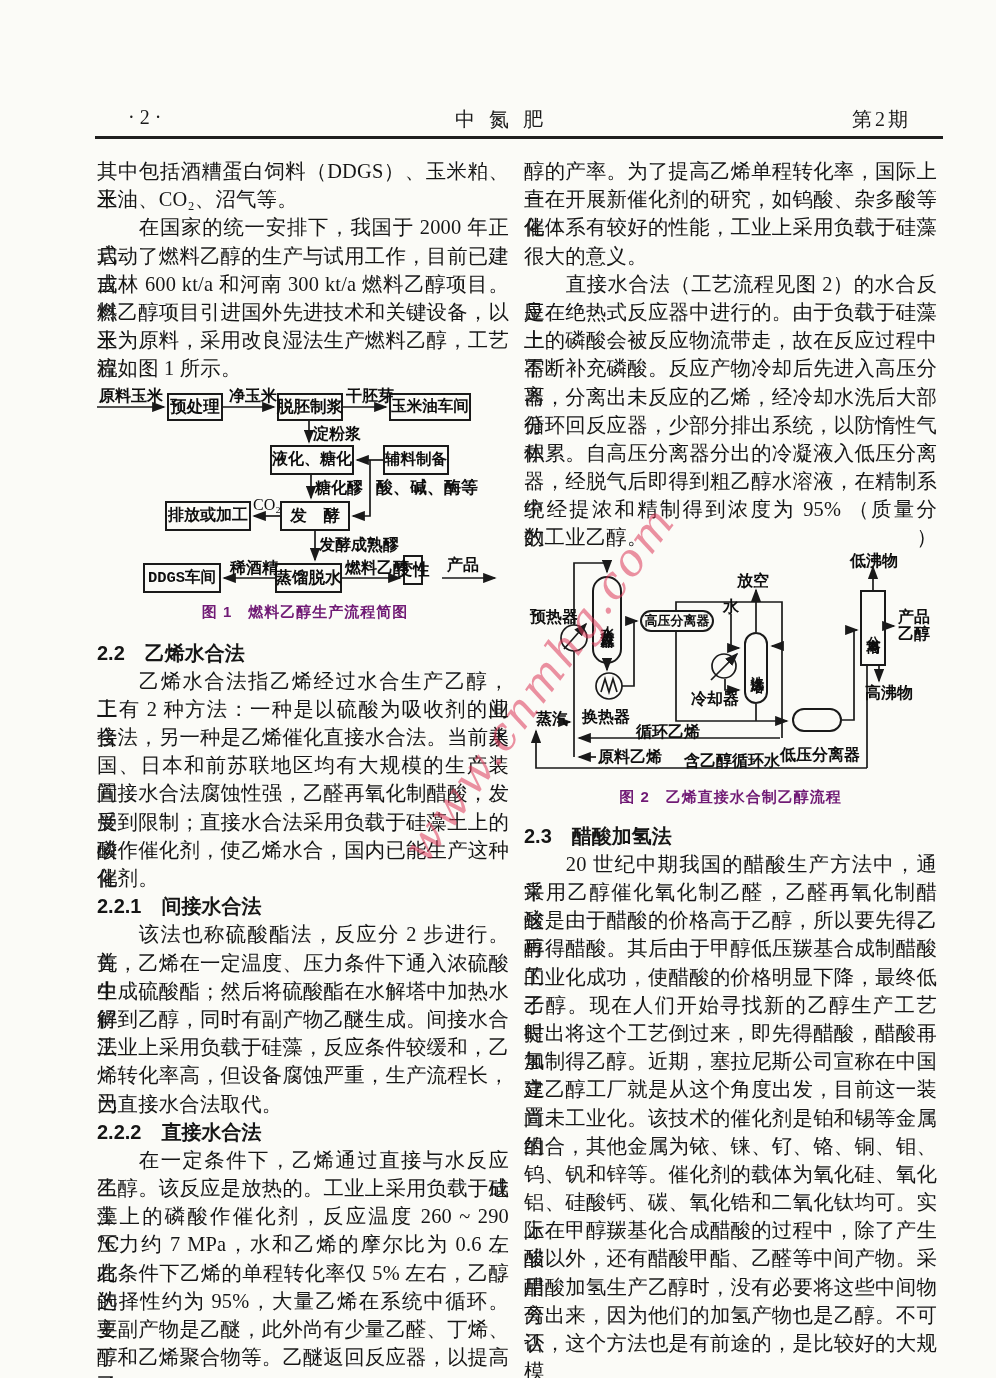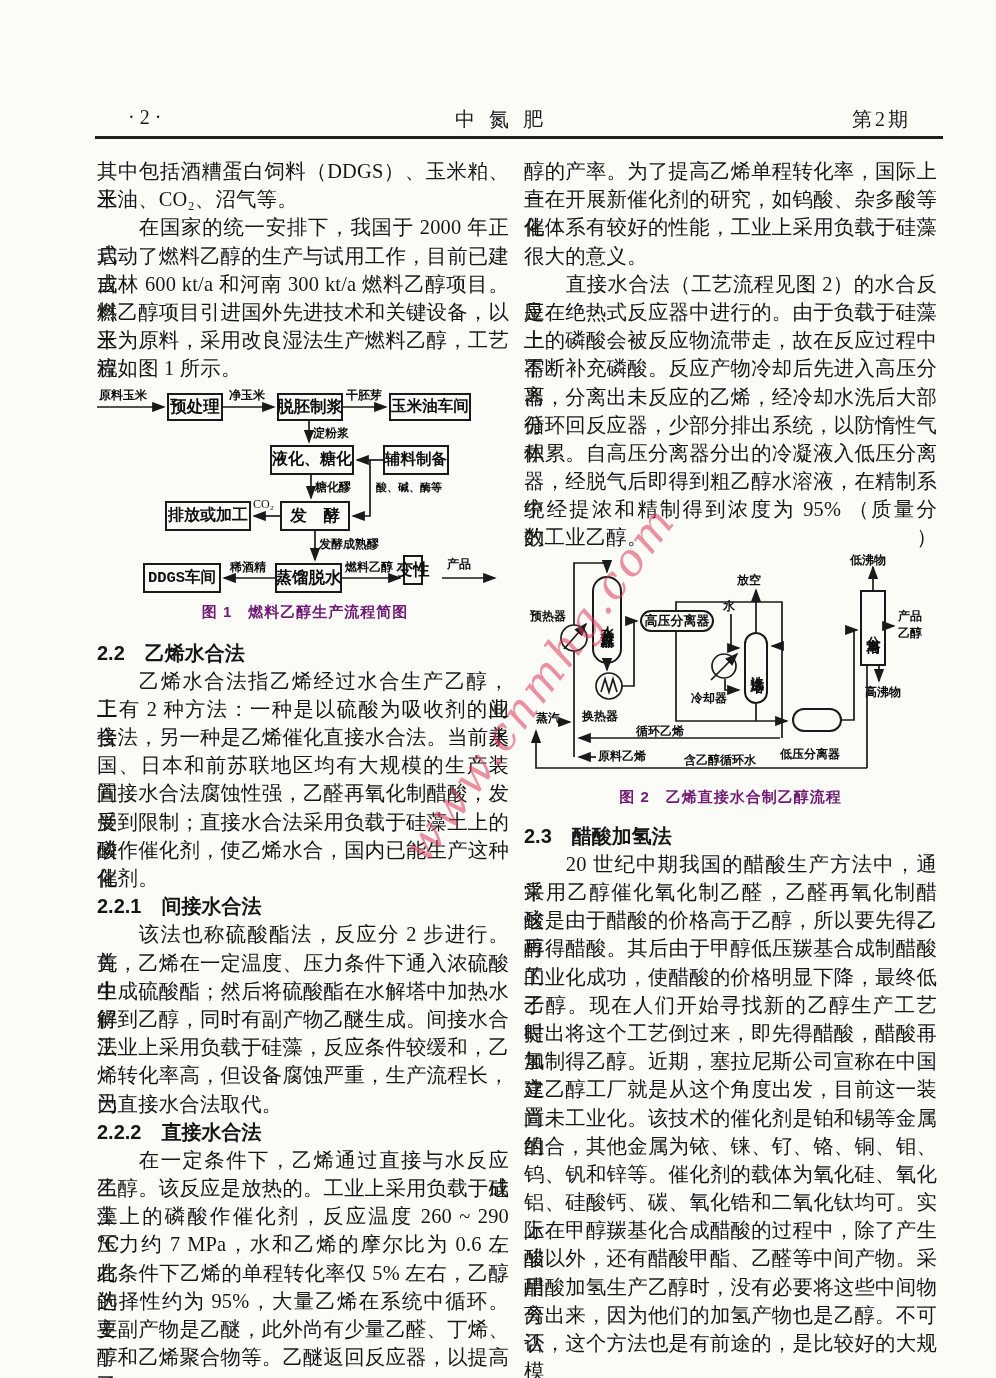--- a/index.html
+++ b/index.html
@@ -20,21 +20,21 @@
            font-family:"Liberation Sans","DejaVu Sans",sans-serif;font-size:20px}
   
   .figblock{position:relative}
   .figblock1{width:420px;height:256px;margin-left:-2px}
   .figblock2{width:440px;height:270px}
   .figsvg{position:absolute;left:0;top:0}
   .fbox{position:absolute;border:2px solid #1a1a1a;display:flex;align-items:center;justify-content:center;
         font-family:Liberation Mono, monospace;font-weight:600;color:#0e0e0e;
         font-size:16.5px;white-space:nowrap;box-sizing:border-box;background:transparent}
   .flbl{position:absolute;font-family:"Liberation Sans","DejaVu Sans",sans-serif;font-weight:600;
-        font-size:12px;color:#0e0e0e;white-space:nowrap;line-height:17px}
+        font-size:16px;color:#0e0e0e;white-space:nowrap;line-height:17px}
   .vcap{border-radius:15px}
   .vtext{writing-mode:vertical-rl;text-orientation:upright;letter-spacing:2px;line-height:1}
   .fcap{position:absolute;left:0;width:100%;text-align:center;font-weight:700;font-size:15px;
         font-family:"Liberation Sans","DejaVu Sans",sans-serif;color:#701a75;letter-spacing:1px}
   
   .watermark{position:absolute;left:327px;top:660px;width:420px;text-align:center;
              transform:rotate(-54deg);font-style:italic;letter-spacing:3px;font-size:45px;
              font-family:"DejaVu Serif","Liberation Serif",serif;color:rgba(221,57,90,.55);
              pointer-events:none;z-index:50}
 </style>
@@ -92,21 +92,21 @@
     <div class="fbox" style="left:70px;top:118px;width:86px;height:30px;font-size:16px">排放或加工</div>
     <div class="fbox" style="left:185px;top:118px;width:70px;height:30px">发　酵</div>
     <div class="fbox" style="left:48px;top:180px;width:78px;height:30px;font-size:15.5px">DDGS车间</div>
     <div class="fbox" style="left:180px;top:180px;width:67px;height:30px">蒸馏脱水</div>
     <div class="fbox" style="left:308px;top:172px;width:20px;height:30px">变性</div>
     <div class="flbl" style="left:4px;top:4px">原料玉米</div>
     <div class="flbl" style="left:134px;top:4px">净玉米</div>
     <div class="flbl" style="left:251px;top:4px">干胚芽</div>
     <div class="flbl" style="left:218px;top:42px">淀粉浆</div>
     <div class="flbl" style="left:220px;top:96px">糖化醪</div>
-    <div class="flbl" style="left:281px;top:96px;font-size:11px">酸、碱、酶等</div>
+    <div class="flbl" style="left:281px;top:96px;font-size:17px">酸、碱、酶等</div>
     <div class="flbl" style="left:158px;top:113px;font-family:'Liberation Serif',serif;font-weight:400">CO₂</div>
     <div class="flbl" style="left:224px;top:153px">发酵成熟醪</div>
     <div class="flbl" style="left:135px;top:176px">稀酒精</div>
     <div class="flbl" style="left:250px;top:176px">燃料乙醇</div>
     <div class="flbl" style="left:352px;top:173px">产品</div>
     <div class="fcap" style="top:220px">图 1　燃料乙醇生产流程简图</div>
   </div>
 
   <div>
 

